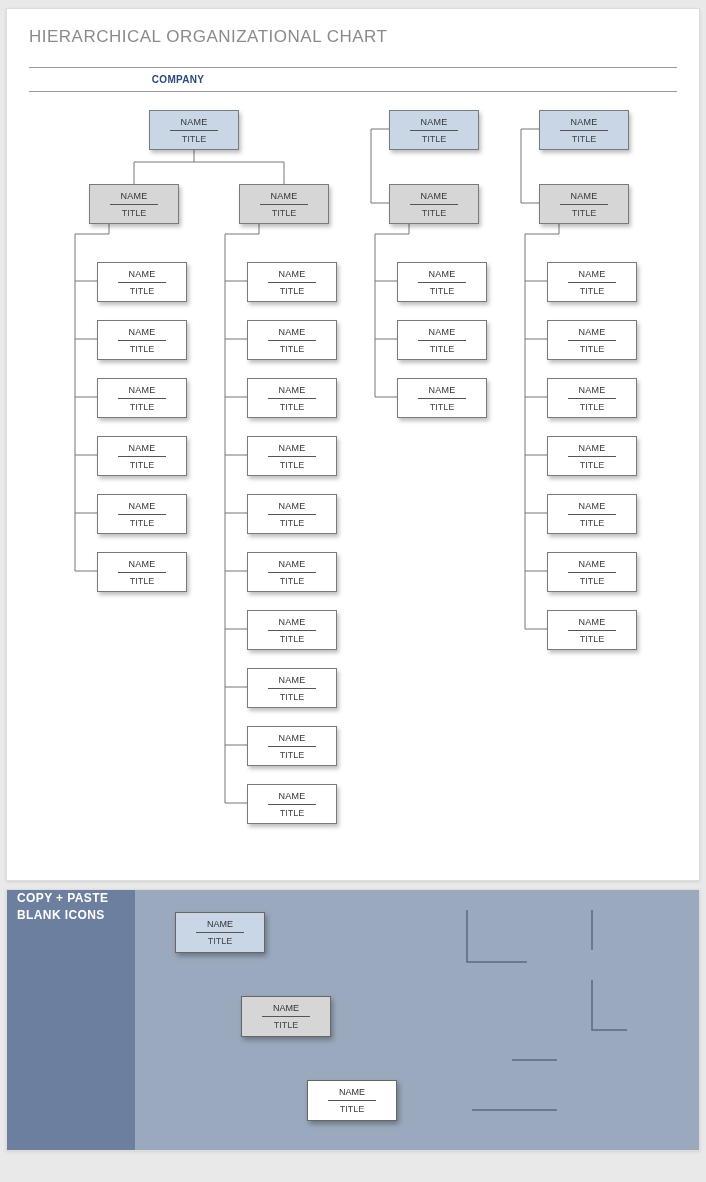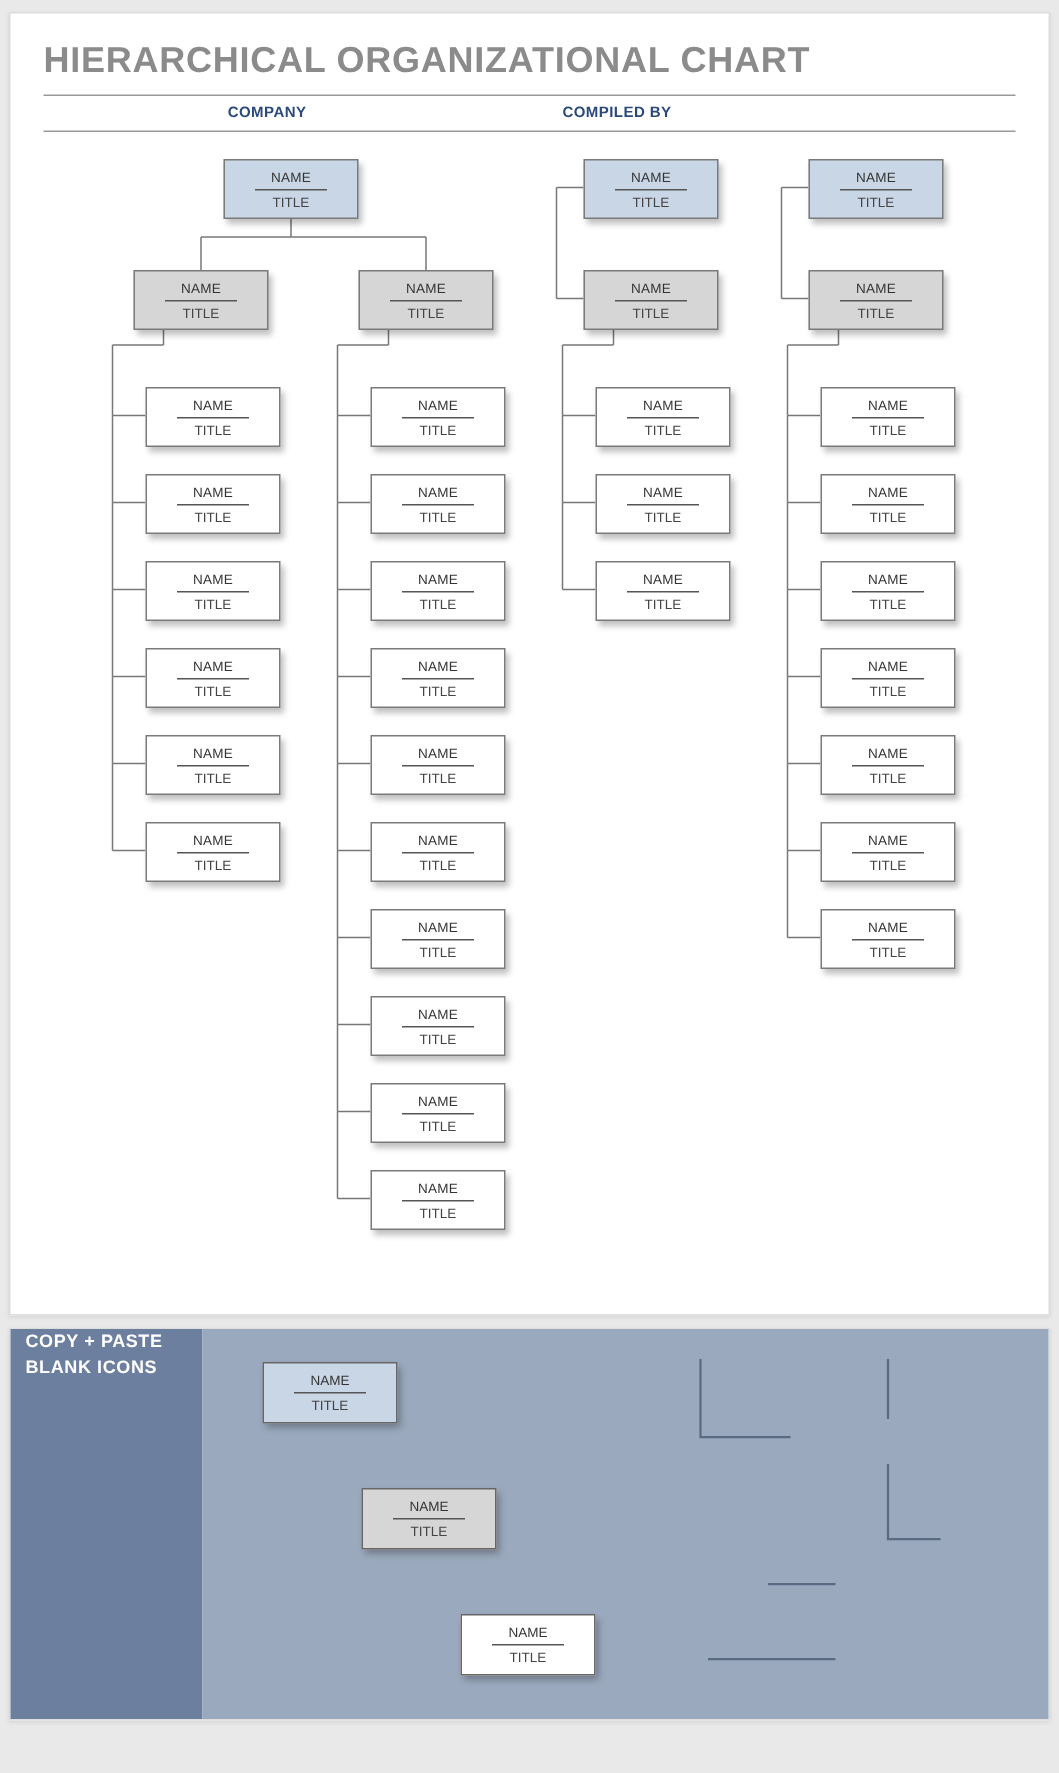--- a/index.html
+++ b/index.html
@@ -1,20 +1,20 @@
 <!DOCTYPE html>
 <html><head>
 <meta charset="utf-8">
 <style>
   html,body{margin:0;padding:0;background:#e9e9e9;font-family:Arial,Helvetica,sans-serif}
   .page-wrap{width:706px;margin:0 auto}
   .sheet{background:#fff;border:1px solid #ddd;margin:8px 6px 8px 6px;box-shadow:0 1px 3px rgba(0,0,0,.1)}
   .sheet-inner{padding:18px 22px 28px 22px;position:relative}
-  .title{font-size:24px;font-weight:700;letter-spacing:.5px;color:#8b8b8b;text-transform:uppercase}
-  .header-row{display:flex;border-top:1px solid #999;border-bottom:1px solid #999;margin-top:8px}
+  .title{font-size:17px;font-weight:400;letter-spacing:.5px;color:#8b8b8b;text-transform:uppercase}
+  .header-row{display:flex;border-top:1px solid #999;border-bottom:1px solid #999;margin-top:20px}
   .header-cell{font-size:10px;font-weight:700;color:#2a4a7a;text-align:center;padding:6px 0;letter-spacing:.3px}
   .hc1{flex:0 0 46%}
   .hc2{flex:0 0 26%}
   .hc3{flex:0 0 28%}
   .canvas{position:relative;height:760px}
 
   .node{position:absolute;width:90px;text-align:center;background:#fff;border:1px solid #7a7a7a;
         box-shadow:2px 3px 4px rgba(0,0,0,.25);padding:6px 4px 5px 4px;box-sizing:border-box}
   .node.blue{background:#c9d6e5}
   .node.grey{background:#d6d6d6}
@@ -40,21 +40,20 @@
 </head>
 <body>
 
 <div class="page-wrap">
 
   <div class="sheet">
     <div class="sheet-inner">
       <div class="title">HIERARCHICAL ORGANIZATIONAL CHART</div>
       <div class="header-row">
         <div class="header-cell hc1">COMPANY</div>
-        <div class="header-cell hc2">COMPILED BY</div>
       </div>
       <div class="canvas" id="canvas">
         <svg class="lines" id="lines" viewBox="0 0 648 760">
             <path d="M165 56 L165 70" fill="none" stroke="#777" stroke-width="1"></path>
             <path d="M165 70 L105 70" fill="none" stroke="#777" stroke-width="1"></path>
             <path d="M105 70 L105 92" fill="none" stroke="#777" stroke-width="1"></path>
             <path d="M165 70 L255 70" fill="none" stroke="#777" stroke-width="1"></path>
             <path d="M255 70 L255 92" fill="none" stroke="#777" stroke-width="1"></path>
             <path d="M80 130 L80 142" fill="none" stroke="#777" stroke-width="1"></path>
             <path d="M80 142 L46 142" fill="none" stroke="#777" stroke-width="1"></path>

